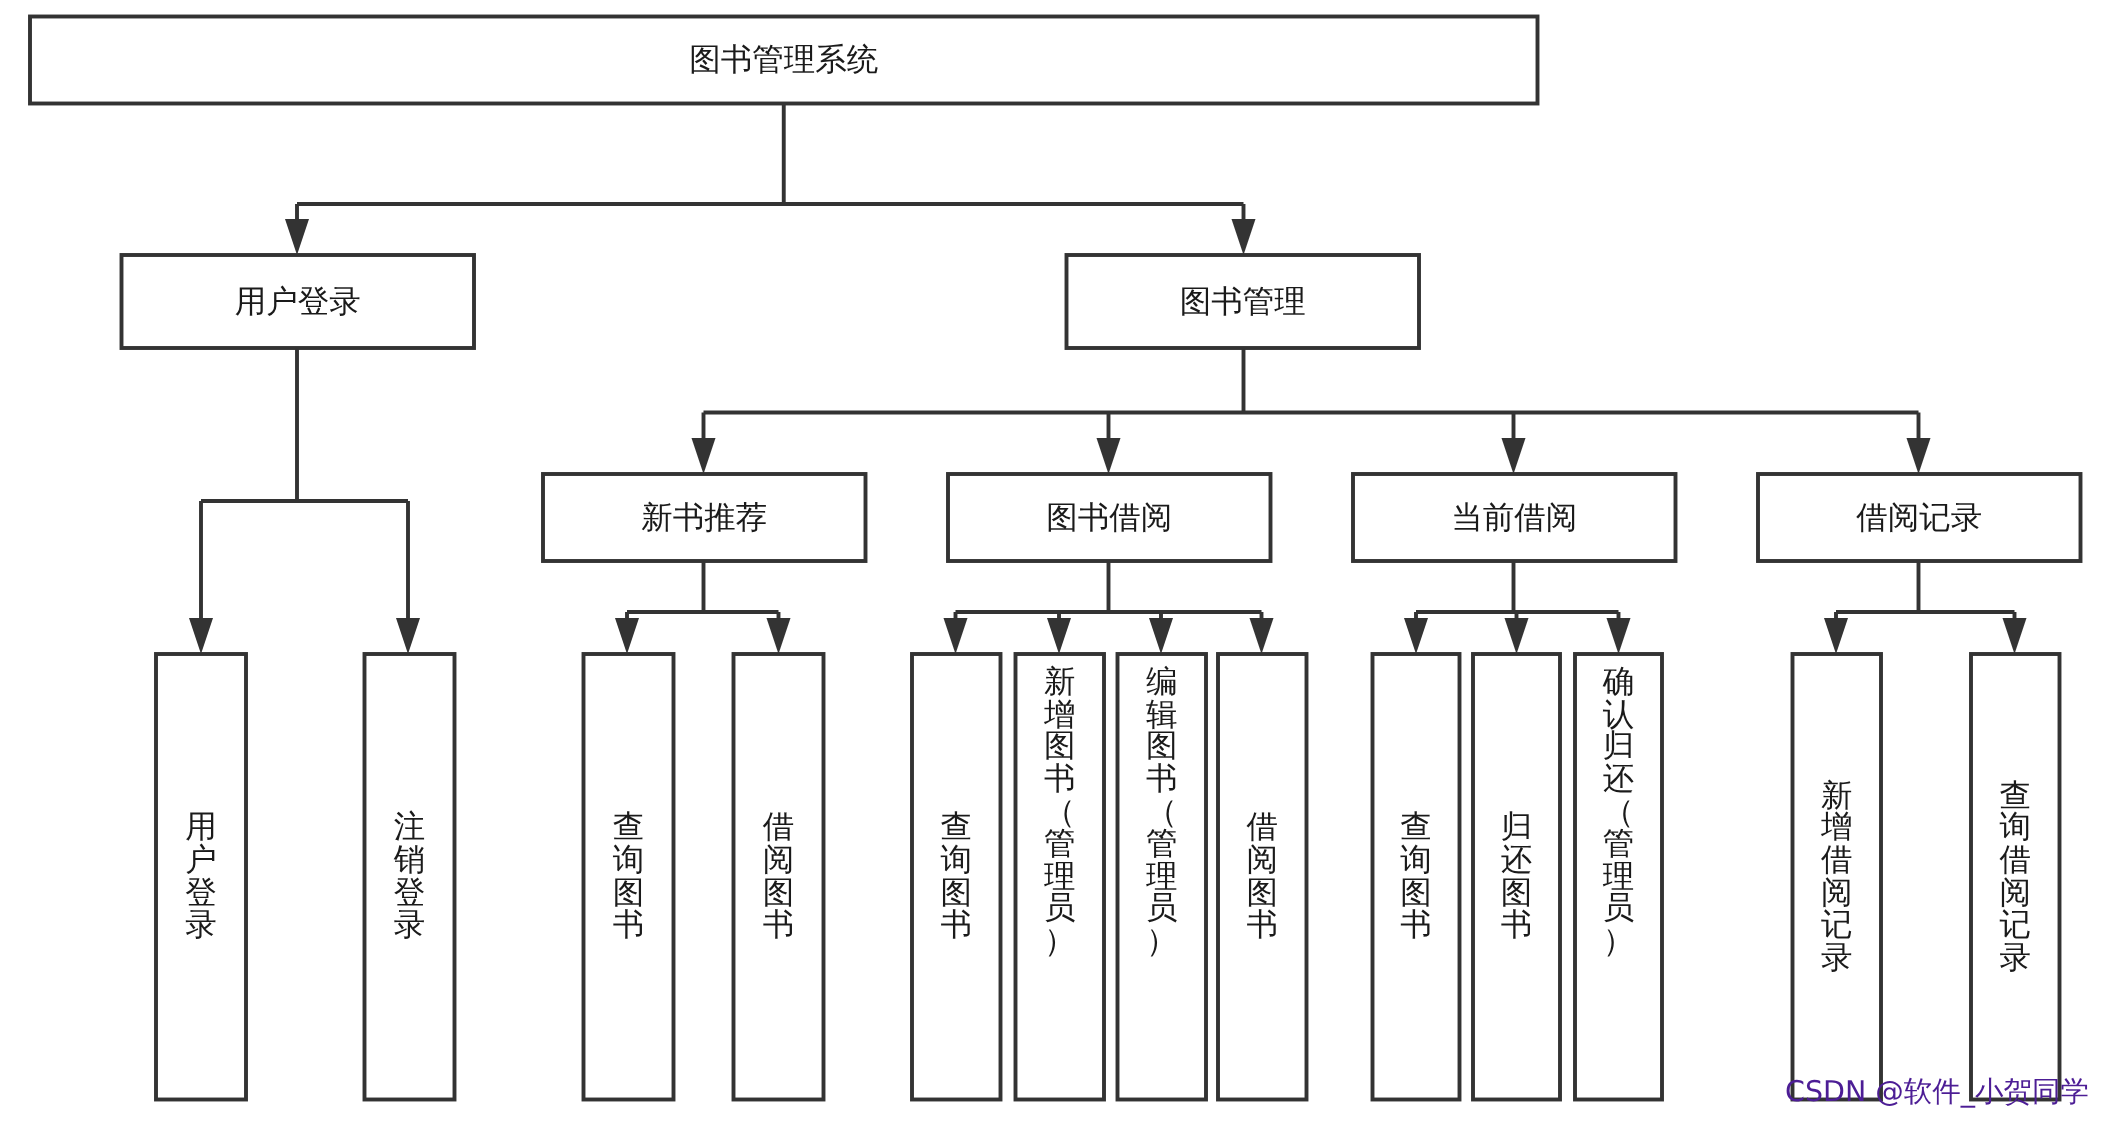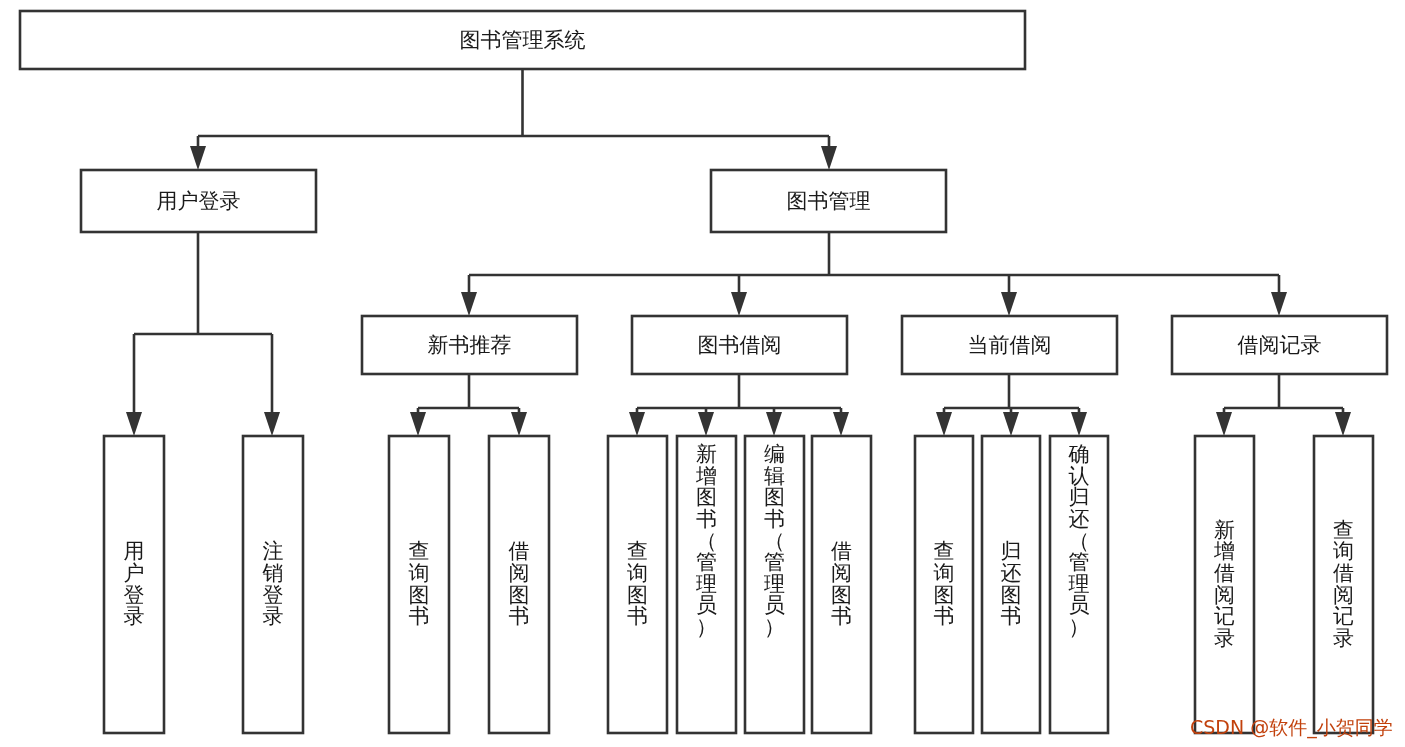--- a/index.html
+++ b/index.html
@@ -65,21 +65,21 @@
     pointer-events: none;
   }
   .leaf-label span {
     display: block;
     text-align: center;
   }
   .watermark {
     position: absolute;
     font-family: "DejaVu Sans", "Liberation Sans", sans-serif;
     font-size: 19px;
-    color: #c2410c;
+    color: #4c1d95;
     white-space: nowrap;
     pointer-events: none;
   }
 </style>
 </head>
 <body>
 
 <div id="diagram-root">
 
   <svg class="diagram-canvas" viewBox="0 0 1405 747">

